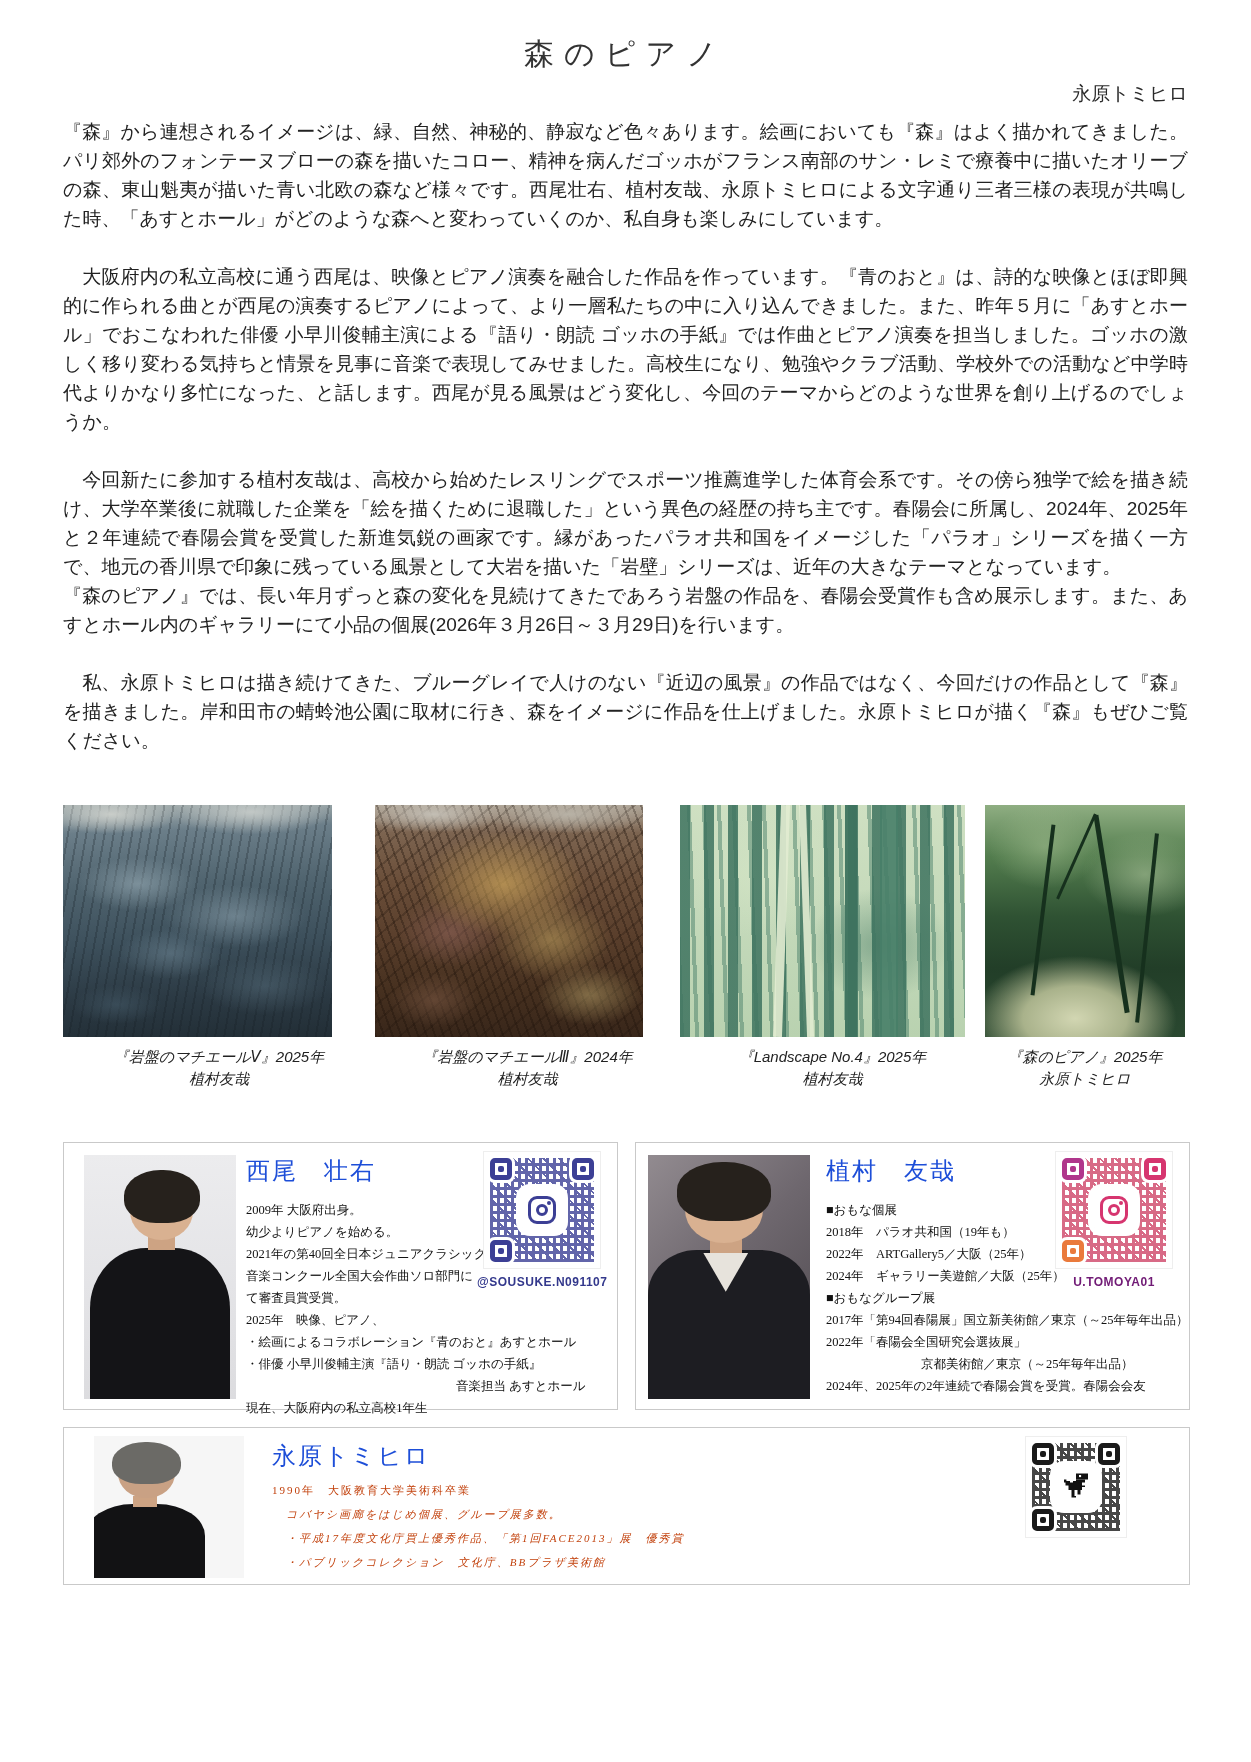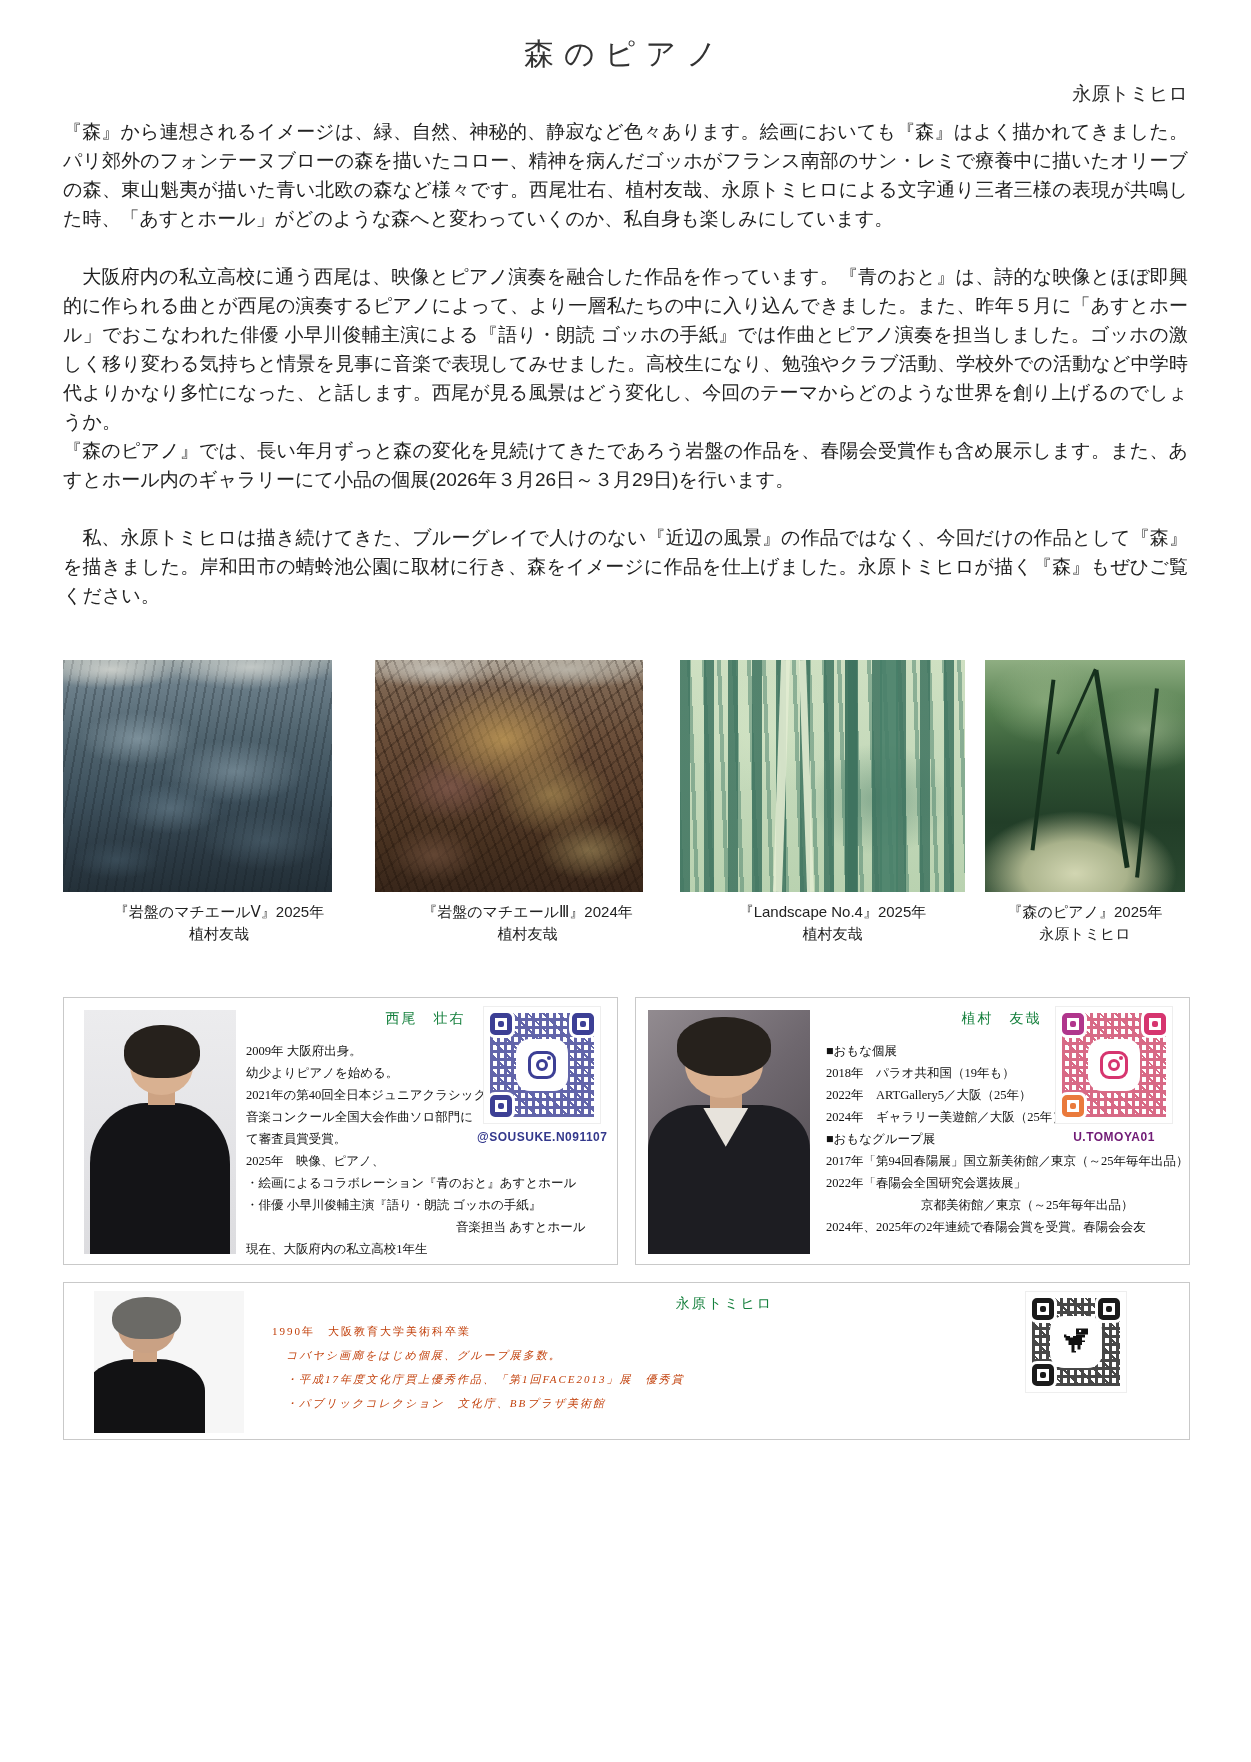--- a/index.html
+++ b/index.html
@@ -34,21 +34,21 @@
   .article{font-size:19px;line-height:29px;text-align:justify;color:#222;}
   .article p{margin:0;}
   .article p.gap{margin-top:29px;}
 
   
   .gallery{
     margin-top:50px;
     display:flex;
     align-items:flex-start;
   }
-  .fig{flex:0 0 auto;}
+  .fig{flex:0 0 auto;font-style:italic;}
   .fig+.fig{}
   .art{height:232px;position:relative;overflow:hidden;}
   .cap{margin-top:9px;text-align:center;font-size:15px;line-height:22px;color:#222;}
 
   
   .art-rock-blue{
     width:269px;margin-right:43px;
     background:
       radial-gradient(90px 26px at 18% 4%, #c9cdc9 0%, rgba(201,205,201,0) 75%),
       radial-gradient(110px 30px at 70% 3%, #c2c8c6 0%, rgba(194,200,198,0) 75%),
@@ -110,21 +110,21 @@
   .pbox{
     position:relative;
     border:1px solid #c9c9c9;
     background:#fff;
     box-sizing:border-box;
     font-family:"Liberation Serif","DejaVu Serif",serif;
   }
   .pbox.half{width:555px;height:268px;padding:10px 12px;}
   .pbox.wide{width:1127px;height:158px;margin-top:17px;padding:8px 12px;}
 
-  .pname{font-size:14px;font-weight:400;color:#15803d;margin:2px 0 8px 0;letter-spacing:2px;text-align:center;}
+  .pname{font-size:24px;font-weight:400;color:#1d4ed8;margin:2px 0 8px 0;letter-spacing:2px;}
   .bio{font-size:12.5px;line-height:22px;color:#111;}
   .bio div{white-space:nowrap;}
   .bio .ind-deep{padding-left:210px;}
   .bio .ind-mid{padding-left:95px;}
   .bio-top{margin-right:138px;margin-top:12px;}
 
   .pcol{margin-left:170px;}
   .pcol2{margin-left:178px;}
 
   
@@ -211,20 +211,21 @@
 
 <div class="page">
   <div class="content">
 
     <h1 class="title">森のピアノ</h1>
     <div class="byline">永原トミヒロ</div>
 
     <div class="article">
       <p>『森』から連想されるイメージは、緑、自然、神秘的、静寂など色々あります。絵画においても『森』はよく描かれてきました。パリ郊外のフォンテーヌブローの森を描いたコロー、精神を病んだゴッホがフランス南部のサン・レミで療養中に描いたオリーブの森、東山魁夷が描いた青い北欧の森など様々です。西尾壮右、植村友哉、永原トミヒロによる文字通り三者三様の表現が共鳴した時、「あすとホール」がどのような森へと変わっていくのか、私自身も楽しみにしています。</p>
       <p class="gap">　大阪府内の私立高校に通う西尾は、映像とピアノ演奏を融合した作品を作っています。『青のおと』は、詩的な映像とほぼ即興的に作られる曲とが西尾の演奏するピアノによって、より一層私たちの中に入り込んできました。また、昨年５月に「あすとホール」でおこなわれた俳優 小早川俊輔主演による『語り・朗読 ゴッホの手紙』では作曲とピアノ演奏を担当しました。ゴッホの激しく移り変わる気持ちと情景を見事に音楽で表現してみせました。高校生になり、勉強やクラブ活動、学校外での活動など中学時代よりかなり多忙になった、と話します。西尾が見る風景はどう変化し、今回のテーマからどのような世界を創り上げるのでしょうか。</p>
+      <p class="gap">　今回新たに参加する植村友哉は、高校から始めたレスリングでスポーツ推薦進学した体育会系です。その傍ら独学で絵を描き続け、大学卒業後に就職した企業を「絵を描くために退職した」という異色の経歴の持ち主です。春陽会に所属し、2024年、2025年と２年連続で春陽会賞を受賞した新進気鋭の画家です。縁があったパラオ共和国をイメージした「パラオ」シリーズを描く一方で、地元の香川県で印象に残っている風景として大岩を描いた「岩壁」シリーズは、近年の大きなテーマとなっています。</p>
       <p>『森のピアノ』では、長い年月ずっと森の変化を見続けてきたであろう岩盤の作品を、春陽会受賞作も含め展示します。また、あすとホール内のギャラリーにて小品の個展(2026年３月26日～３月29日)を行います。</p>
       <p class="gap">　私、永原トミヒロは描き続けてきた、ブルーグレイで人けのない『近辺の風景』の作品ではなく、今回だけの作品として『森』を描きました。岸和田市の蜻蛉池公園に取材に行き、森をイメージに作品を仕上げました。永原トミヒロが描く『森』もぜひご覧ください。</p>
     </div>
 
     <div class="gallery">
       <div class="fig">
         <div class="art art-rock-blue"></div>
         <div class="cap">
           <div>『岩盤のマチエールⅤ』2025年</div>
           <div>植村友哉</div>

